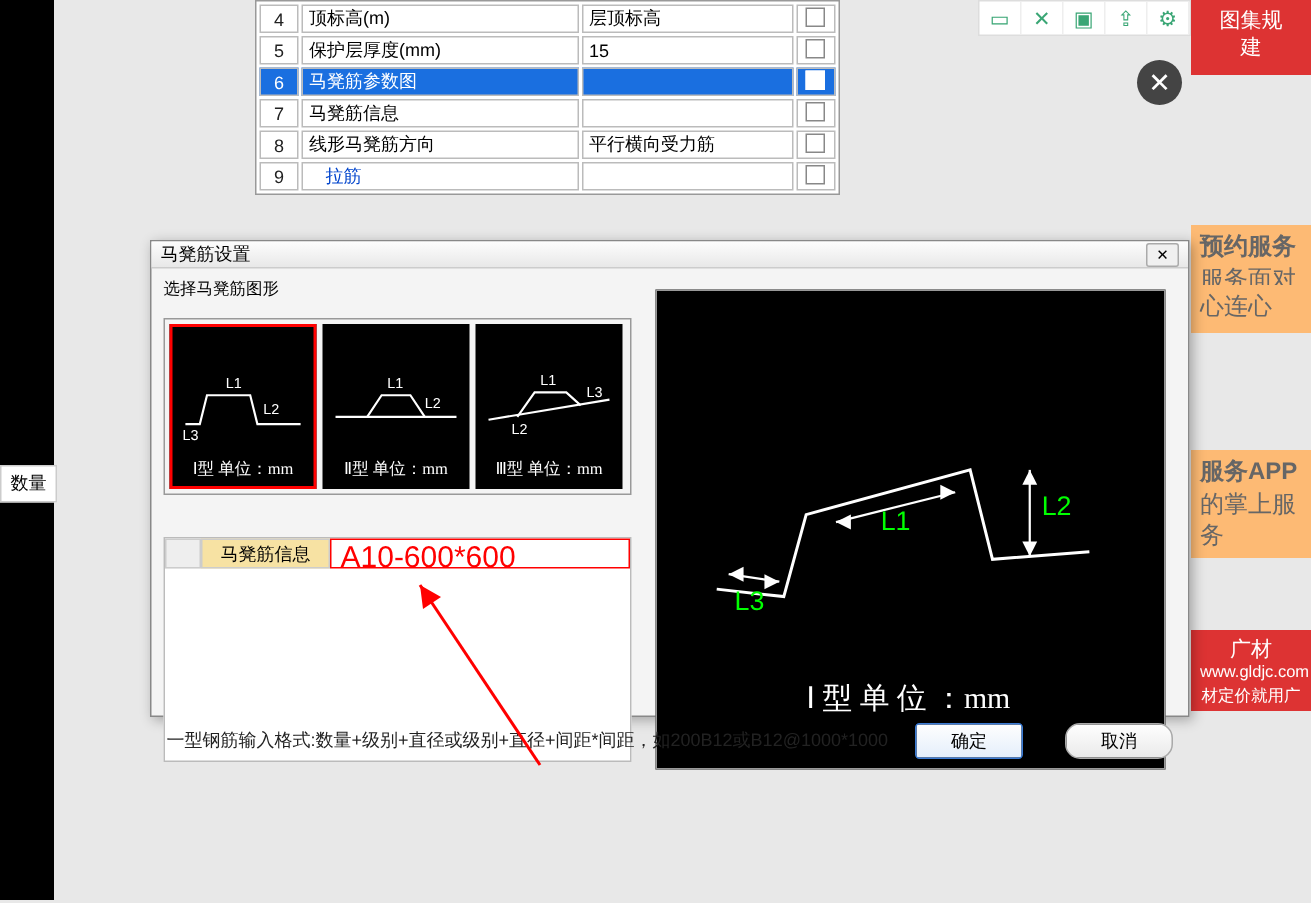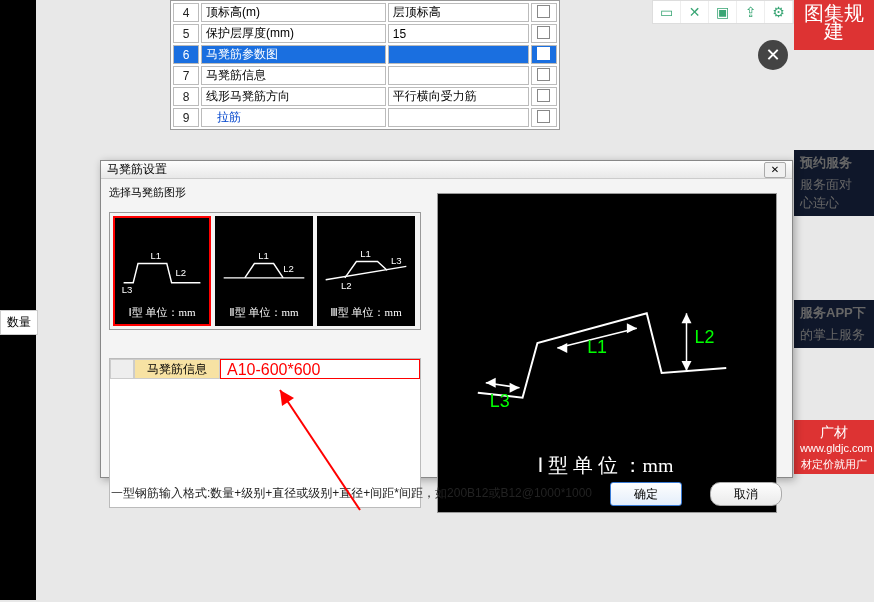--- a/index.html
+++ b/index.html
@@ -30,25 +30,25 @@
     color: #3aa675;
     font-size: 14px;
     border-right: 1px solid #eee;
   }
   
   .right-frag {
     position: absolute;
     right: 0;
     width: 80px;
     color: #666;
-    font-size: 13px;
+    font-size: 16px;
     padding: 4px 6px;
-    background: #0f172a;
-  }
-  .right-frag.red { background: #d33; color: #fff; text-align: center; font-size: 20px; }
+    background: #fdba74;
+  }
+  .right-frag.red { background: #d33; color: #fff; text-align: center; font-size: 14px; }
   
   .bg-table {
     position: absolute;
     left: 170px; top: 0;
     width: 390px;
     background: #fff;
     border: 1px solid #999;
   }
   .bg-table tr { height: 17px; }
   .bg-table td {
@@ -159,21 +159,21 @@
   }
   .info-hdr .corner {
     width: 24px; background:#eee; border:1px solid #ccc;
   }
   .info-hdr .lab {
     width: 86px; background:#f7e2a3; border:1px solid #ccc;
     text-align:center; line-height: 18px;
   }
   .info-hdr .val {
     flex: 1; border:1px solid #f00;
-    color: #f00; font-size: 16px;
+    color: #f00; font-size: 20px;
     padding: 1px 6px;
     background:#fff;
   }
   .preview {
     position: absolute;
     left: 336px; top: 14px;
     width: 340px; height: 320px;
     background: #000;
     border: 1px solid #999;
   }

